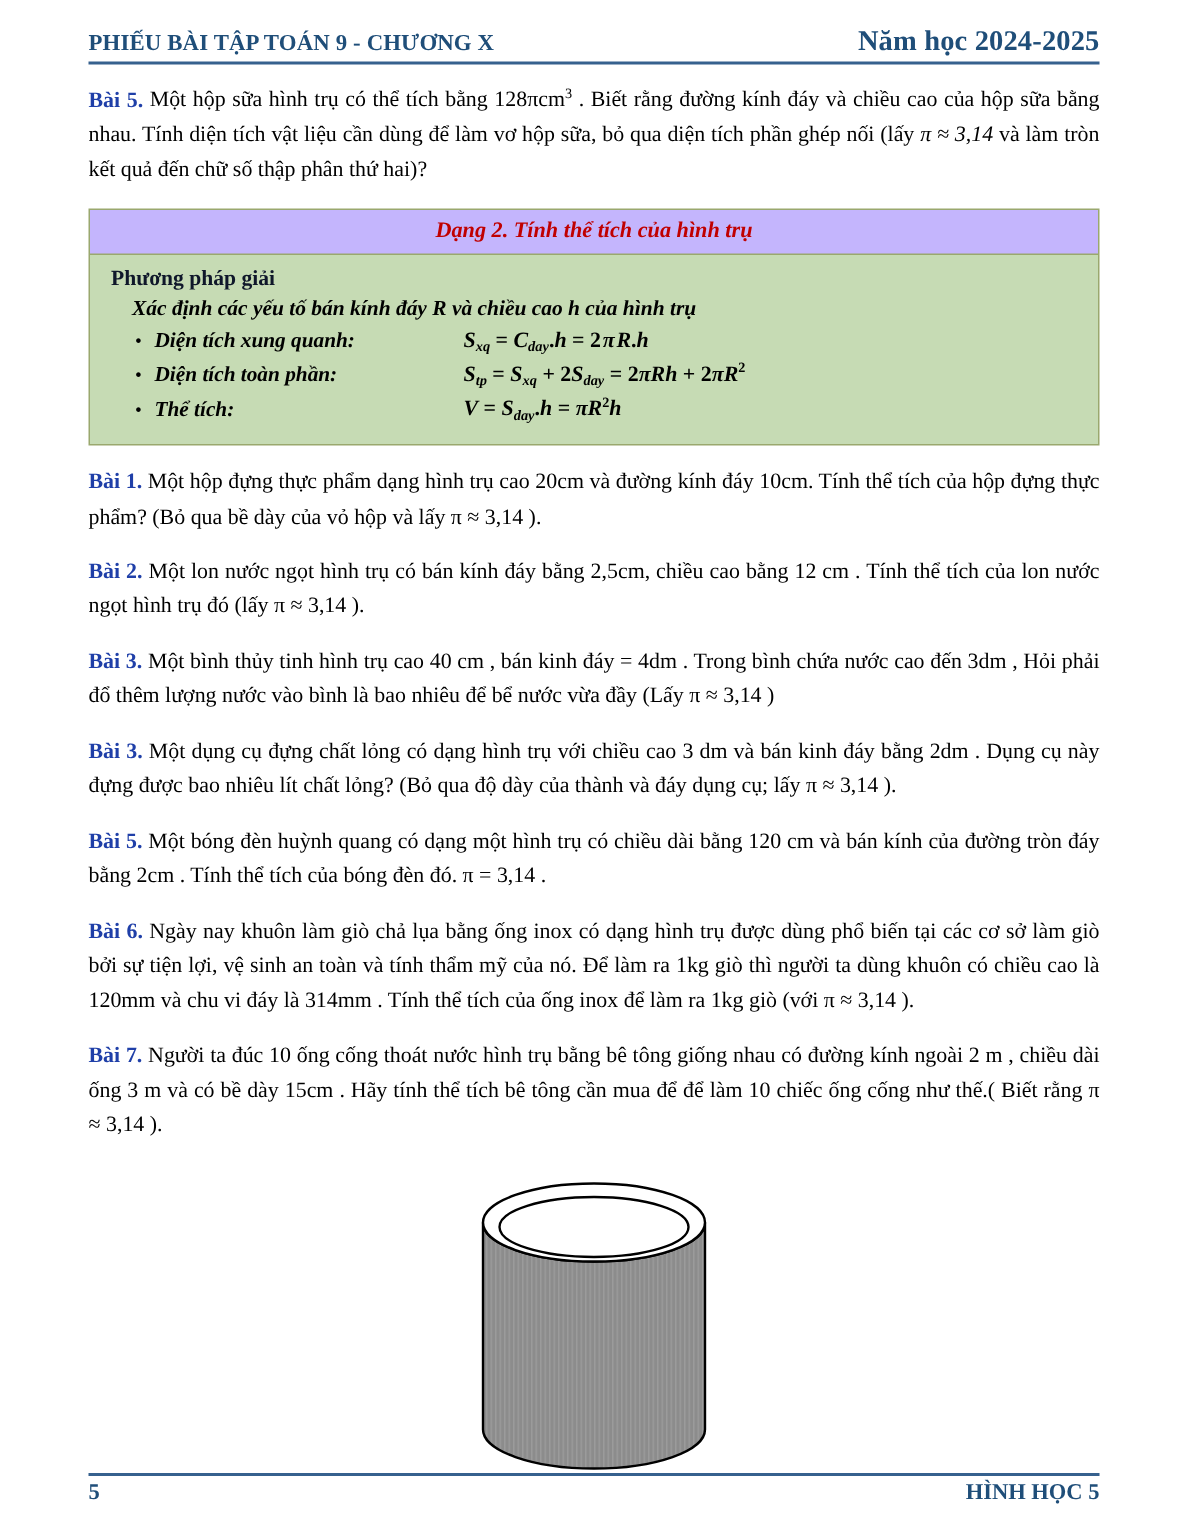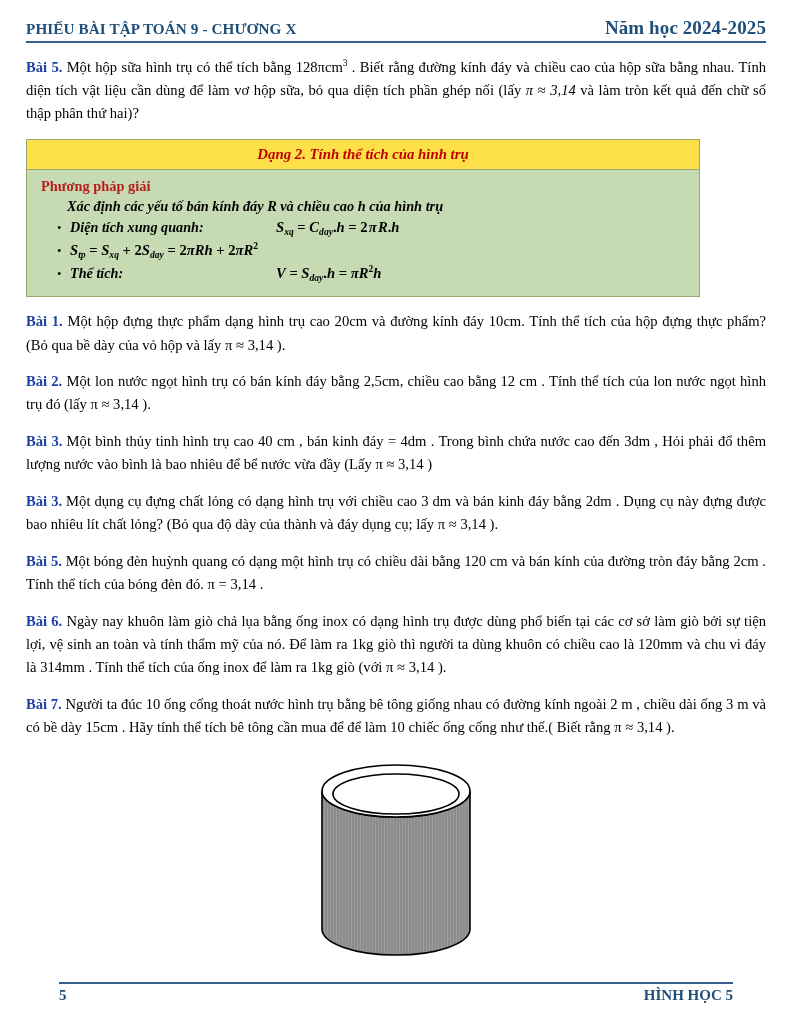--- a/index.html
+++ b/index.html
@@ -15,21 +15,21 @@
     color: #000000;
     overflow: hidden;
   }
 
   .page {
     position: absolute;
     left: 0; top: 0;
     width: 792px;
     height: 1024px;
     box-sizing: border-box;
-    padding: 0 26px;
+    padding: 0 59px;
   }
 
   
   .doc-header {
     position: relative;
     display: flex;
     justify-content: space-between;
     align-items: baseline;
     padding-top: 17px;
     border-bottom: 2.2px solid #36618e;
@@ -71,46 +71,46 @@
   sup.pw { font-size: 9.5px; vertical-align: super; }
 
   
   .dang-box {
     margin-top: 14px;
     width: 674px;
     box-sizing: border-box;
     border: 1px solid #9aa86e;
   }
   .dang-head {
-    background: #fde047;
+    background: #c4b5fd;
     text-align: center;
     padding: 5px 0 6px 0;
     border-bottom: 1px solid #9aa86e;
   }
   .dang-head .dang-title {
     color: #c00000;
     font-weight: bold;
     font-style: italic;
     font-size: 14.8px;
   }
   .dang-body {
     background: #c6dbb4;
     padding: 8px 0 11px 14px;
   }
   .pp-label {
-    color: #b91c1c;
+    color: #0f172a;
     font-weight: bold;
     font-size: 14.4px;
     margin: 0 0 3px 0;
   }
   .pp-sub {
     font-style: italic;
     font-weight: bold;
     font-size: 14.3px;
-    margin: 0 0 4px 26px;
+    margin: 0 0 4px 14px;
     color: #000;
   }
   .bullets { margin: 0; padding: 0; list-style: none; }
   .bullets li {
     display: flex;
     align-items: baseline;
     margin: 4px 0 2px 16px;
     font-size: 14.2px;
   }
   .bullets li .bdot {
@@ -185,20 +185,21 @@
       <div class="pp-label">Phương pháp giải</div>
       <div class="pp-sub">Xác định các yếu tố bán kính đáy R và chiều cao h của hình trụ</div>
       <ul class="bullets">
         <li>
           <span class="bdot">•</span>
           <span class="bterm">Diện tích xung quanh:</span>
           <span class="bform"><i>S</i><span class="sub">xq</span> = <i>C</i><span class="sub">day</span>.<i>h</i> = <span class="sp">2<i>π</i></span><i>R</i>.<i>h</i></span>
         </li>
         <li>
           <span class="bdot">•</span>
+          <span class="bterm">Diện tích toàn phần:</span>
           <span class="bform"><i>S</i><span class="sub">tp</span> = <i>S</i><span class="sub">xq</span> + 2<i>S</i><span class="sub">day</span> = 2<i>π</i><i>Rh</i> + 2<i>π</i><i>R</i><sup class="pw">2</sup></span>
         </li>
         <li>
           <span class="bdot">•</span>
           <span class="bterm">Thể tích:</span>
           <span class="bform"><i>V</i> = <i>S</i><span class="sub">day</span>.<i>h</i> = <i>π</i><i>R</i><sup class="pw">2</sup><i>h</i></span>
         </li>
       </ul>
     </div>
   </div>

